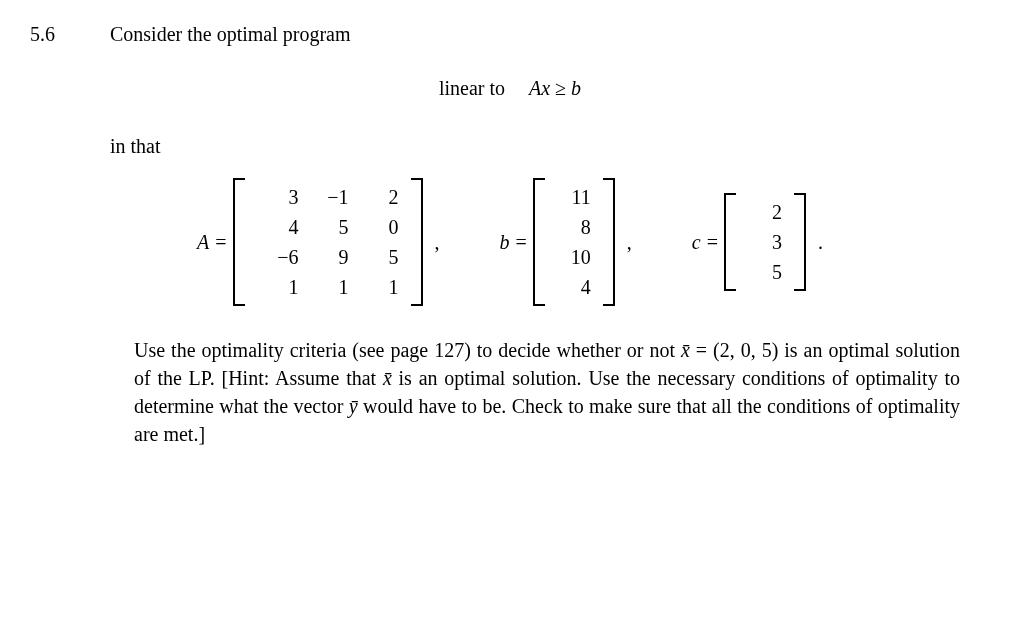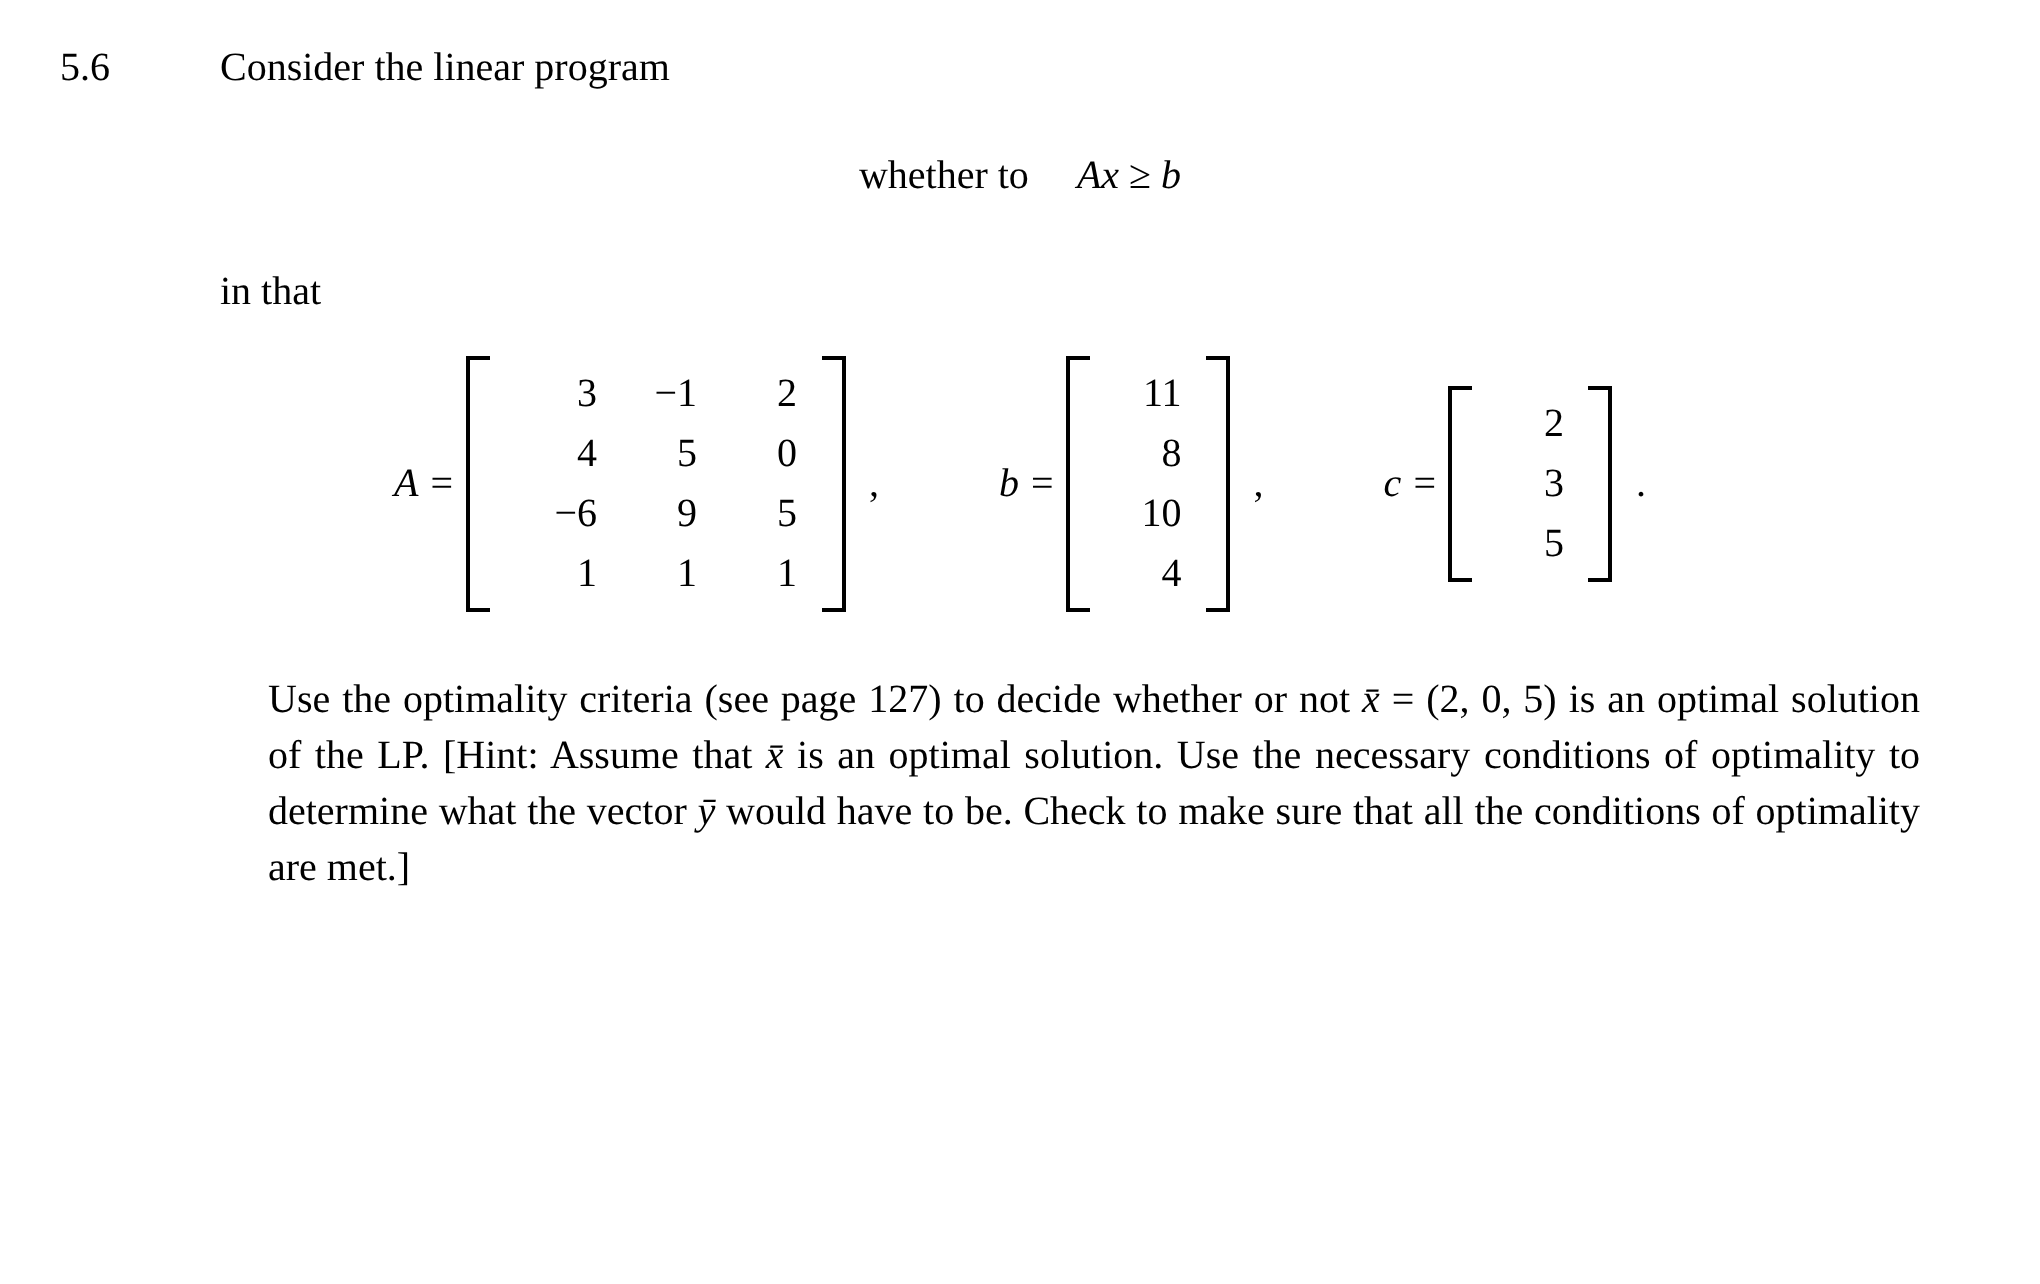--- a/index.html
+++ b/index.html
@@ -117,28 +117,28 @@
     }
     .comma-after {
       margin-left: 6px;
     }
   </style>
 </head>
 <body>
 
 <div class="problem-header">
   <div class="problem-number">5.6</div>
-  <div class="problem-intro">Consider the linear program</div>
+  <div class="problem-intro">Consider the optimal program</div>
 </div>
 
 <div class="lp-block">
   <table class="lp-table">
     <tbody>
     <tr>
-      <td class="lp-label">whether to</td>
+      <td class="lp-label">linear to</td>
       <td>
         <span class="math-italic">A</span><span class="math-italic">x</span><span> ≥ </span><span class="math-italic">b</span>
       </td>
     </tr>
   </tbody>
     </table>
 </div>
 
 <div class="in-which">in that</div>
 

